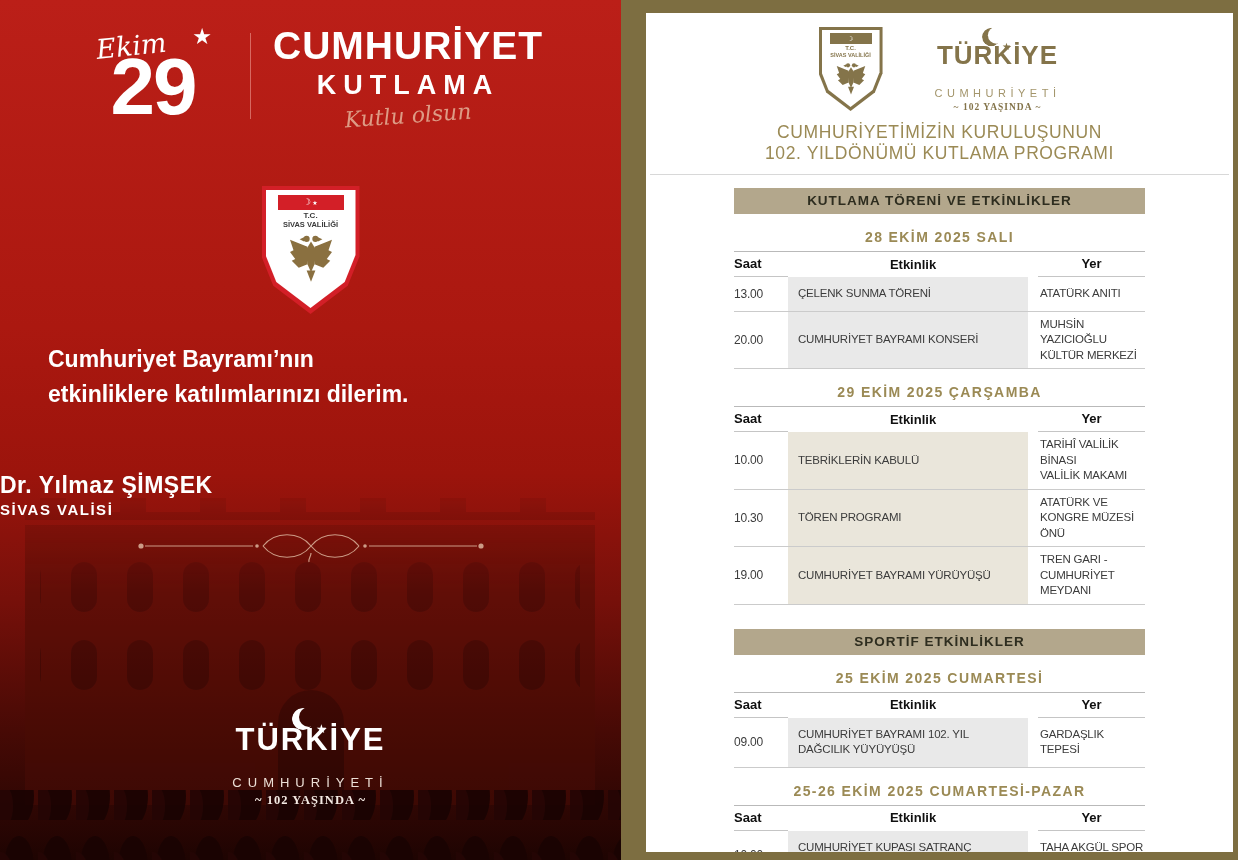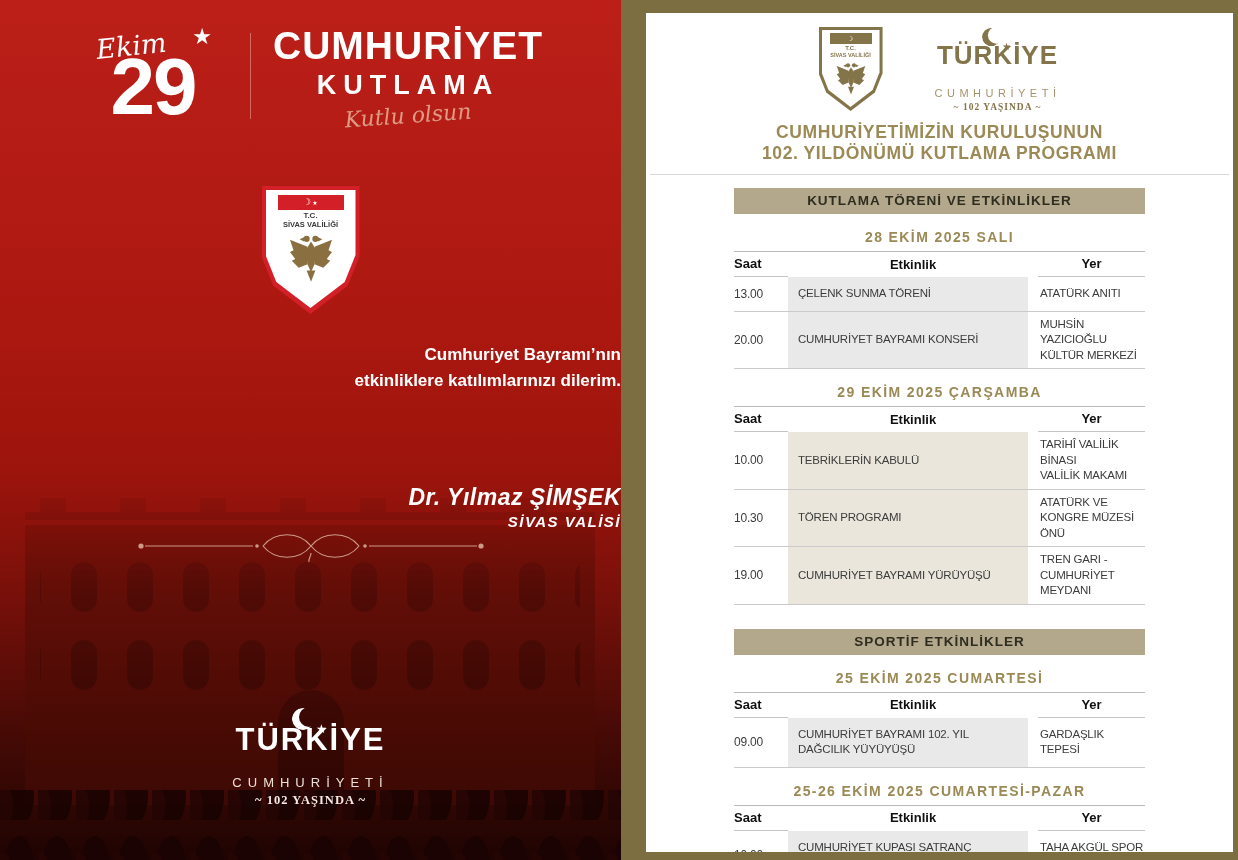--- a/index.html
+++ b/index.html
@@ -39,25 +39,25 @@
     display:flex;align-items:center;justify-content:center;font-size:9px;line-height:1;}
   .shield-flag .cres{transform:scaleX(-1);display:inline-block;}
   .shield-flag .fstar{font-size:6px;margin-left:1px;}
   .shield-tc{font-size:8px;font-weight:bold;color:var(--tc);margin-top:2px;line-height:1.1;}
   .shield-name{font-size:7.5px;font-weight:bold;color:var(--tc);line-height:1.1;}
   .shield svg.eagle{display:block;margin:1px auto 0;color:var(--ec);}
 
   .shield-left{position:absolute;top:186px;left:50%;transform:translateX(-50%);
                width:98px;height:128px;--sc:#d31f27;--tc:#3a3a3a;--ec:#8a7040;}
 
-  .message{position:absolute;top:342px;left:0;width:100%;text-align:right;color:#fff;
-           font-size:17px;font-weight:600;line-height:1.52;}
-  .signature{position:absolute;top:484px;left:0;width:100%;text-align:right;color:#fff;font-style:italic;}
+  .message{position:absolute;top:342px;left:0;width:100%;text-align:left;color:#fff;
+           font-size:23px;font-weight:600;line-height:1.52;padding-left:48px;}
+  .signature{position:absolute;top:472px;left:0;width:100%;text-align:left;color:#fff;}
   .sig-name{font-size:23px;font-weight:800;letter-spacing:.5px;}
-  .sig-title{font-size:15px;font-weight:600;letter-spacing:1.5px;margin-top:2px;padding-left:40px;}
+  .sig-title{font-size:15px;font-weight:600;letter-spacing:1.5px;margin-top:2px;}
 
   .ornament{position:absolute;top:528px;left:0;width:100%;display:flex;justify-content:center;}
 
   .tk{position:absolute;left:0;width:100%;text-align:center;z-index:3;}
   .tk-left{top:706px;}
   .tk-moon{display:flex;justify-content:center;align-items:flex-end;height:26px;position:relative;}
   .tk-moon .mstar{font-size:12px;position:relative;top:4px;left:-2px;}
   .tk1{font-size:31px;font-weight:800;letter-spacing:2px;line-height:1.05;margin-top:-8px;}
   .tk2{font-size:13px;font-weight:400;letter-spacing:6px;margin-top:18px;}
   .tk3{font-size:12.5px;font-weight:bold;letter-spacing:1px;margin-top:3px;
@@ -77,21 +77,21 @@
   .shield-gold .shield-flag{margin:3px 8px 0;height:11px;font-size:7px;}
   .shield-gold .shield-tc{font-size:6px;margin-top:1px;}
   .shield-gold .shield-name{font-size:5.5px;}
   .tk-gold{position:static;width:auto;z-index:auto;}
   .tk-gold .tk-moon{height:22px;}
   .tk-gold .mstar{color:#84744a;font-size:10px;}
   .tk-gold .tk1{font-size:26px;color:#84744a;letter-spacing:1px;margin-top:-6px;}
   .tk-gold .tk2{font-size:11px;color:#a3956b;letter-spacing:4.5px;}
   .tk-gold .tk3{font-size:9.5px;color:#84744a;}
 
-  .page-title{margin-top:10px;text-align:center;color:#9b8a55;font-weight:700;
+  .page-title{margin-top:10px;text-align:center;color:#9b8a55;font-weight:400;
               font-size:17.5px;line-height:21px;letter-spacing:.6px;}
   .pageline{height:1px;background:#d8d8d8;margin:10px 4px 0;}
 
   .content{padding:0 88px;}
   .banner{margin-top:13px;height:26px;line-height:26px;background:#b3a78c;color:#2e2d1f;
           text-align:center;font-weight:800;font-size:13.5px;letter-spacing:1px;}
   .section + .section{margin-top:24px;}
 
   .day{margin-top:15px;}
   .date{text-align:center;color:#9b8a55;font-weight:800;font-size:14px;letter-spacing:1.4px;}

